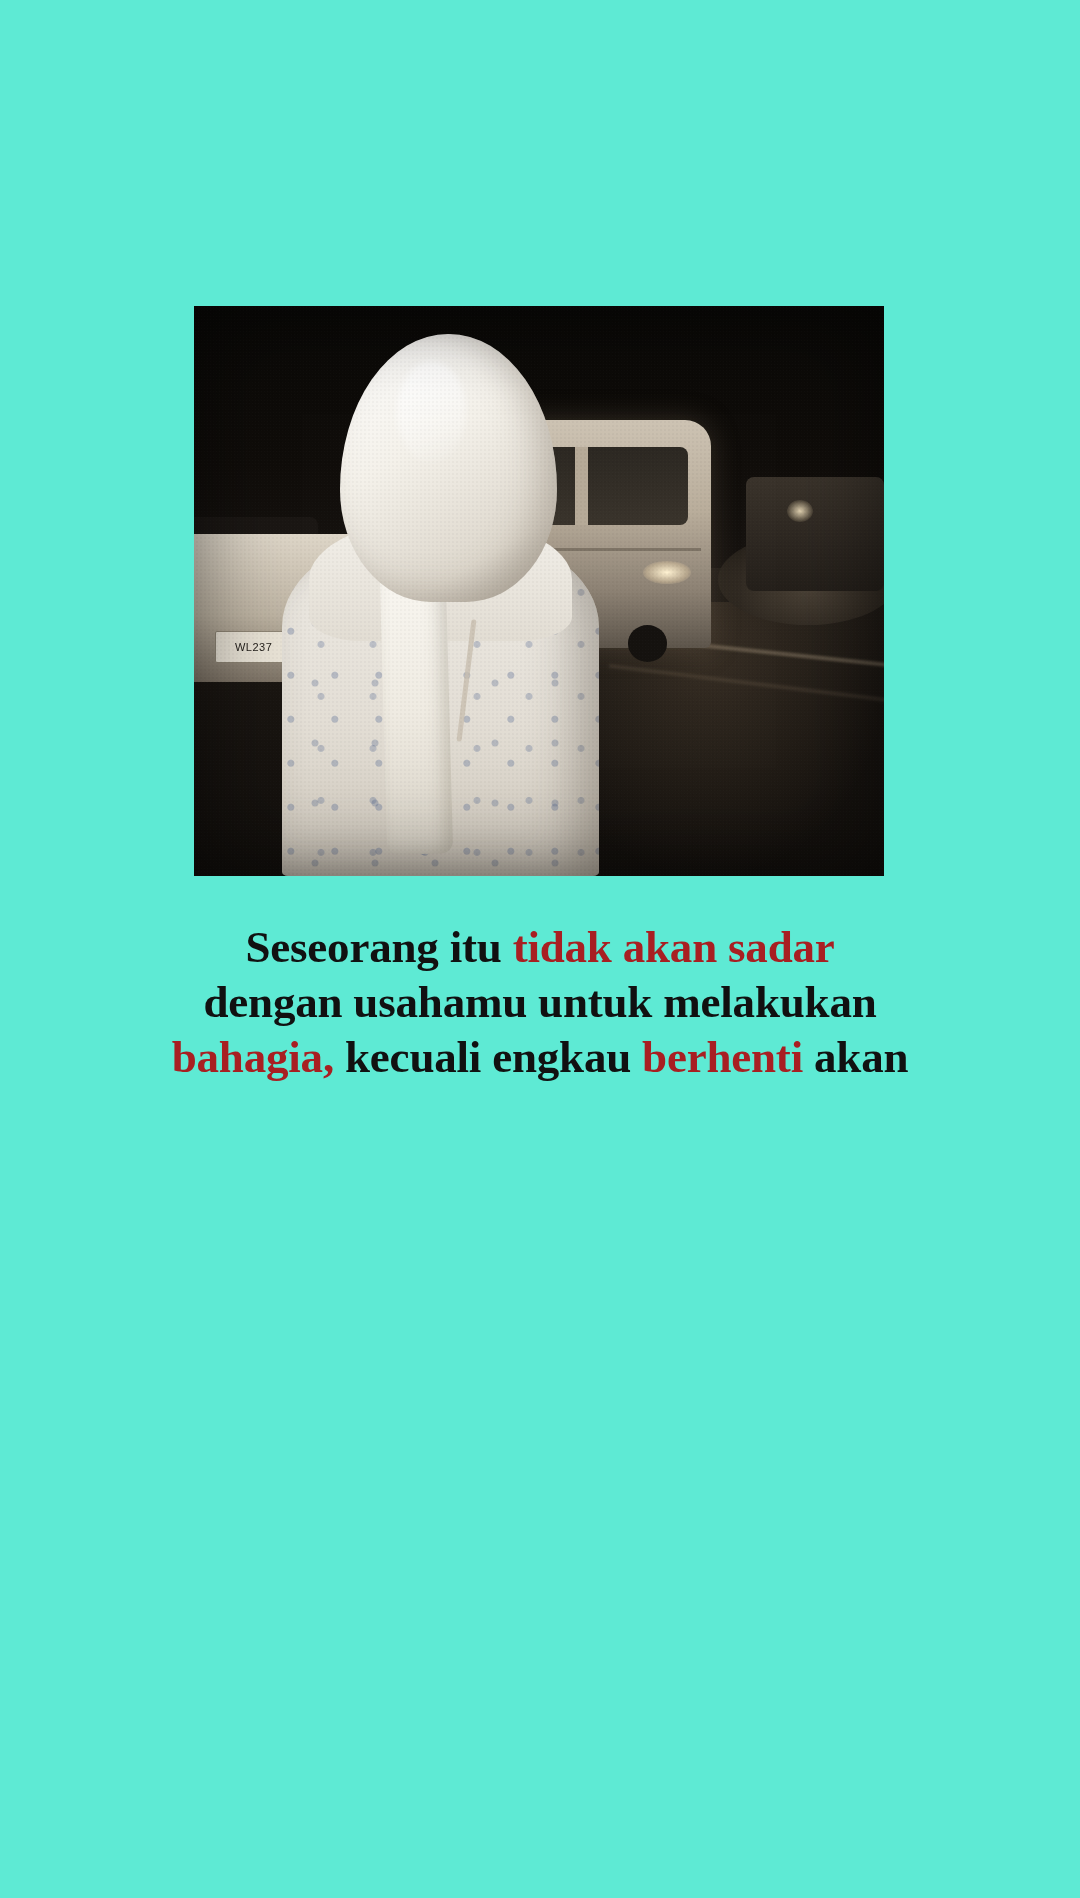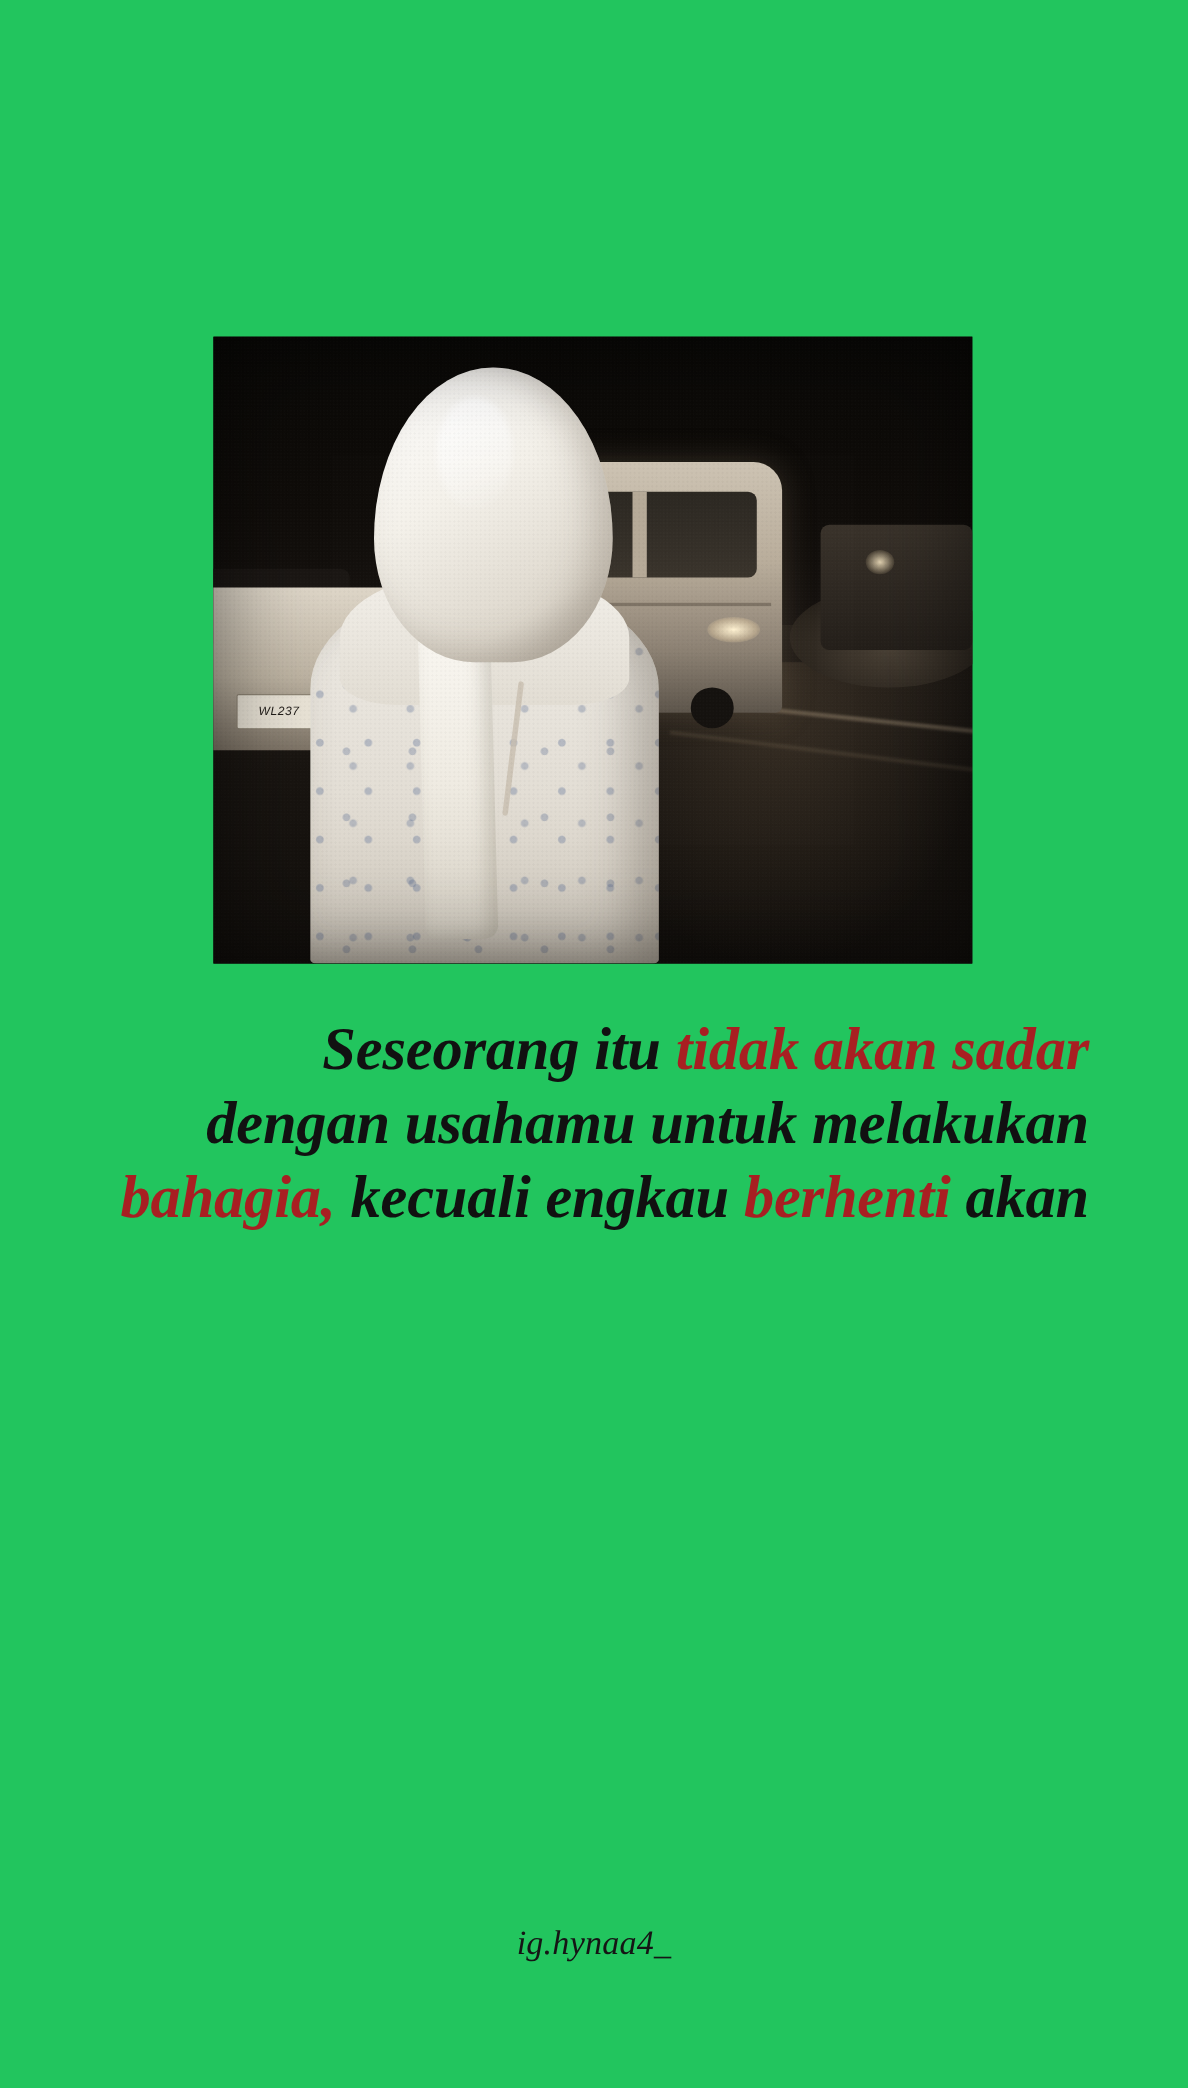--- a/index.html
+++ b/index.html
@@ -11,25 +11,24 @@
     width: 1080px;
     height: 1898px;
     position: relative;
     font-family: "Liberation Serif", serif;
     overflow: hidden;
   }
 
   .poster {
     position: absolute;
     inset: 0;
-    background: #22c55e;
+    background: #5eead4;
     display: flex;
     flex-direction: column;
     align-items: center;
-    font-style: italic;
   }
 
   
   .photo-frame {
     position: absolute;
     left: 194px;
     top: 306px;
     width: 690px;
     height: 570px;
     overflow: hidden;
@@ -301,22 +300,22 @@
     background-position: 0 0, 1px 2px;
     pointer-events: none;
   }
 
   
   .caption {
     position: absolute;
     left: 90px;
     top: 920px;
     width: 900px;
-    text-align: right;
-    font-size: 55px;
+    text-align: center;
+    font-size: 45px;
     line-height: 1.22;
     color: #111111;
     font-weight: 700;
     letter-spacing: -0.2px;
   }
   .caption .hl {
     color: #a81f22;
   }
 
   
@@ -376,15 +375,14 @@
       <div class="photo-vignette"></div>
     </div>
   </div>
 
   <div class="caption">
     <span>Seseorang itu </span><span class="hl">tidak akan sadar</span><br>
     <span>dengan usahamu untuk melakukan</span><br>
     <span class="hl">bahagia,</span><span> kecuali engkau </span><span class="hl">berhenti</span><span> akan</span><br>
   </div>
 
-  <div class="handle">ig.hynaa4_</div>
 
 </div>
 
 </body></html>

